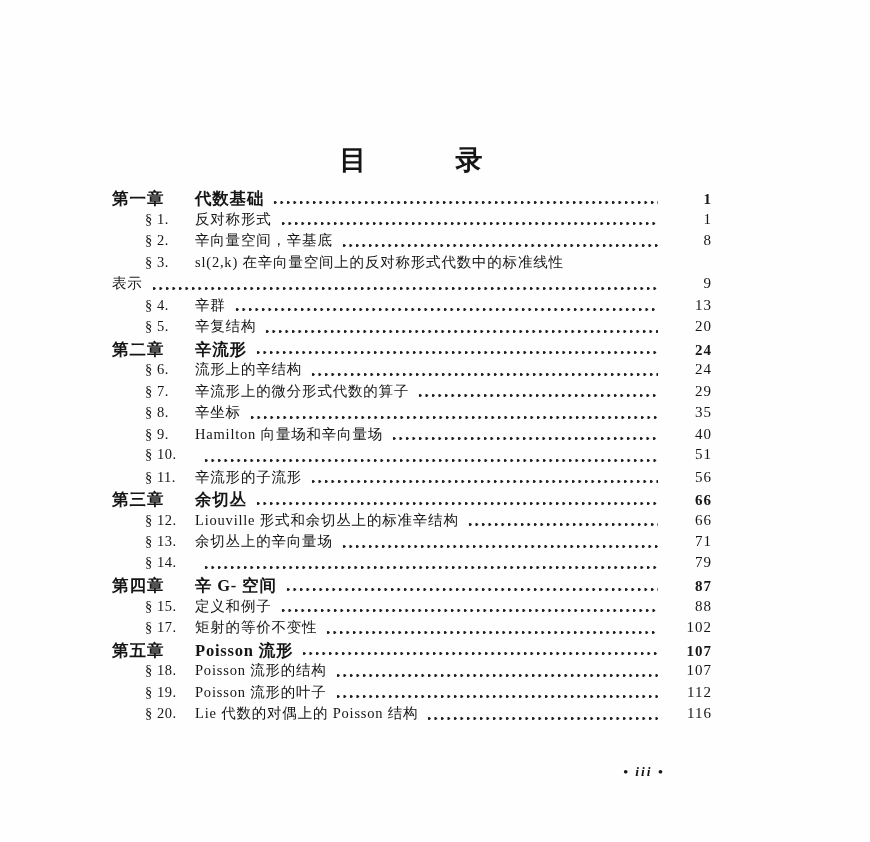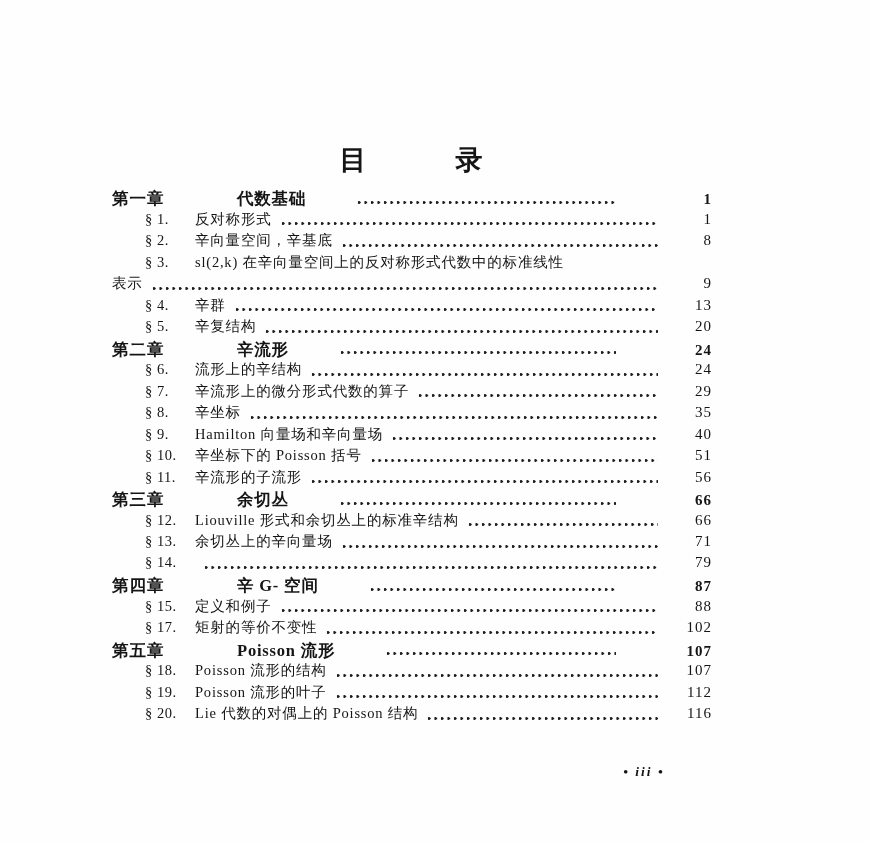--- a/index.html
+++ b/index.html
@@ -37,21 +37,20 @@
   .row {
     display: flex;
     align-items: baseline;
     height: 21.5px;
     white-space: nowrap;
   }
   .row.chapter {
     font-size: 16.5px;
     font-weight: bold;
     letter-spacing: 1px;
-    gap: 42px;
   }
   .row.chapter .label {
     flex: 0 0 83px;
   }
   .row.section {
     font-size: 14.5px;
   }
   .row.section .label {
     flex: 0 0 50px;
     margin-left: 33px;
@@ -165,21 +164,20 @@
         <span class="pagenum">35</span>
       </div>
       <div class="row section">
         <span class="label">§ 9.</span>
         <span class="title">Hamilton 向量场和辛向量场</span>
         <span class="dots"></span>
         <span class="pagenum">40</span>
       </div>
       <div class="row section">
         <span class="label">§ 10.</span>
-        <span class="title">辛坐标下的 Poisson 括号</span>
         <span class="dots"></span>
         <span class="pagenum">51</span>
       </div>
       <div class="row section">
         <span class="label">§ 11.</span>
         <span class="title">辛流形的子流形</span>
         <span class="dots"></span>
         <span class="pagenum">56</span>
       </div>
       <div class="row chapter">

